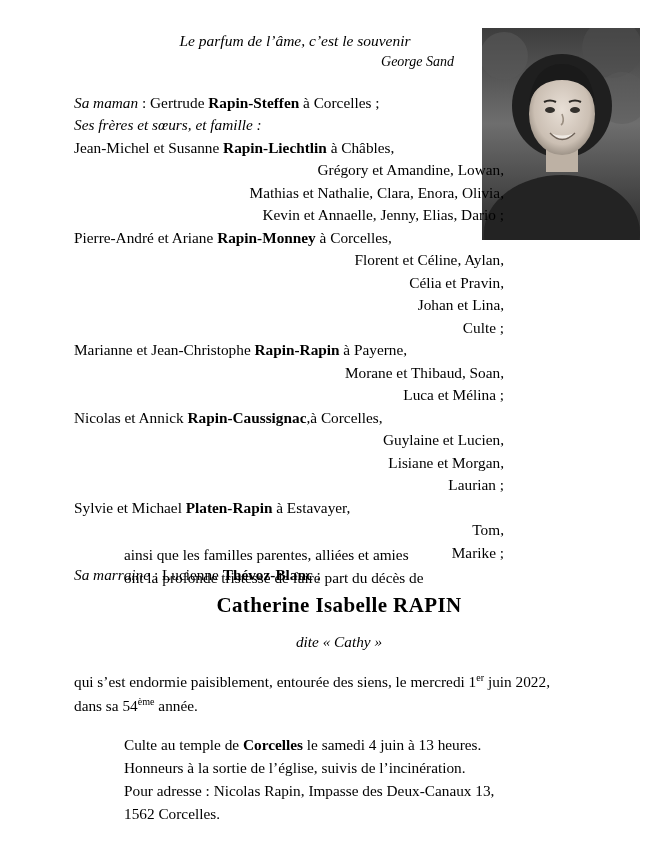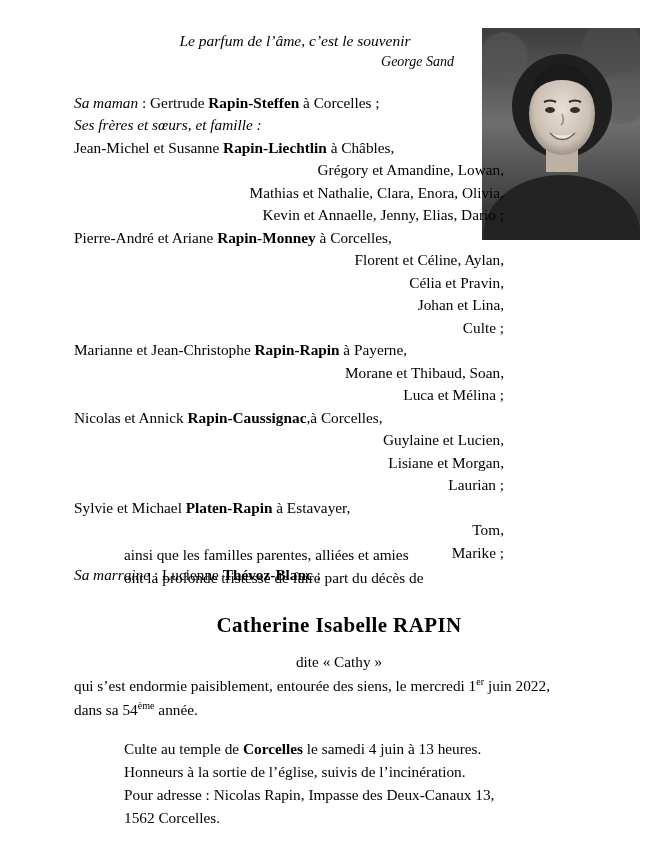--- a/index.html
+++ b/index.html
@@ -78,30 +78,30 @@
     font-size: 15.3px;
     line-height: 1.5;
   }
   .announce .ind {
     padding-left: 50px;
   }
   .name {
     text-align: center;
     font-weight: bold;
     font-size: 21px;
-    margin-top: 20px;
     letter-spacing: 0.4px;
   }
   .alias {
     text-align: center;
     font-size: 15.3px;
     margin-top: 10px;
+    font-style: italic;
   }
   .para {
-    margin-top: 0;
+    margin-top: 16px;
   }
   .para2 {
     margin-top: 16px;
     padding-left: 50px;
   }
   sup {
     font-size: 0.66em;
     vertical-align: super;
   }
   .bold { font-weight: bold; }

